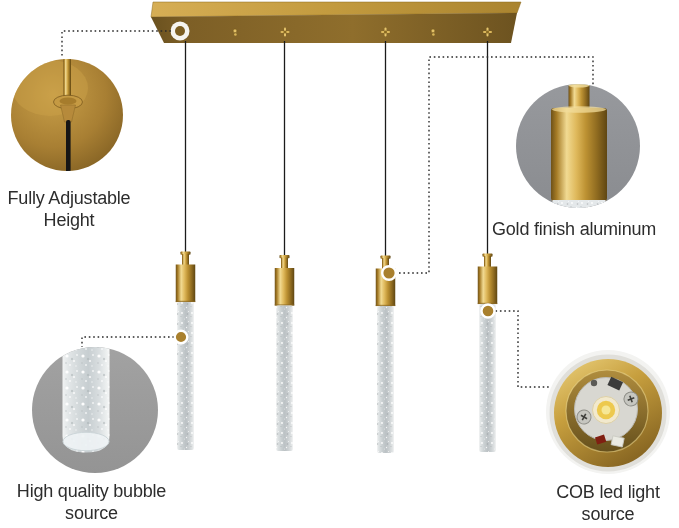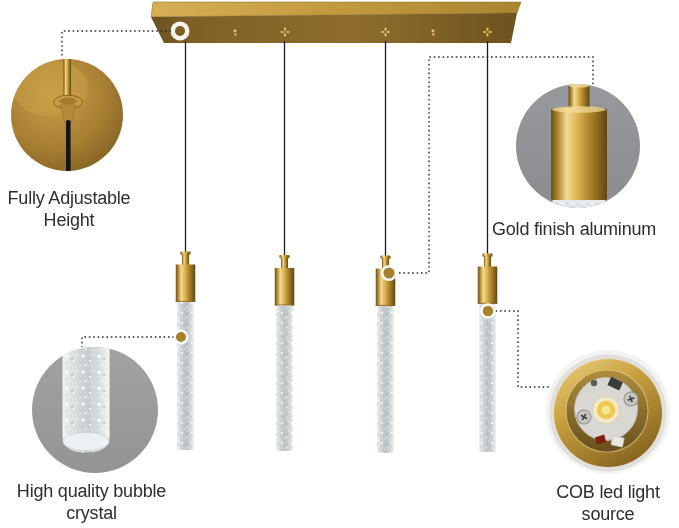--- a/index.html
+++ b/index.html
@@ -264,16 +264,16 @@
     <polyline points="174,337 82,337 82,347" fill="none" stroke="#2a2a2a" stroke-width="1.4" stroke-dasharray="1.6 2.8"></polyline>
     <polyline points="495.5,311 518,311 518,387 550.5,387" fill="none" stroke="#2a2a2a" stroke-width="1.4" stroke-dasharray="1.6 2.8"></polyline>
 
     <circle cx="181" cy="337" r="6.3" fill="#a9802d" stroke="#ffffff" stroke-width="2.4"></circle>
     <circle cx="389" cy="273" r="6.8" fill="#a9802d" stroke="#ffffff" stroke-width="2.4"></circle>
     <circle cx="488" cy="311" r="6.5" fill="#a9802d" stroke="#ffffff" stroke-width="2.4"></circle>
   </svg>
 
   <div class="label label-adjustable">Fully Adjustable Height</div>
   <div class="label label-goldfinish">Gold finish aluminum</div>
-  <div class="label label-crystal">High quality bubble crystal</div>
+  <div class="label label-crystal">High quality bubble source</div>
   <div class="label label-led">COB led light source</div>
 
 </div>
 
 </body></html>

